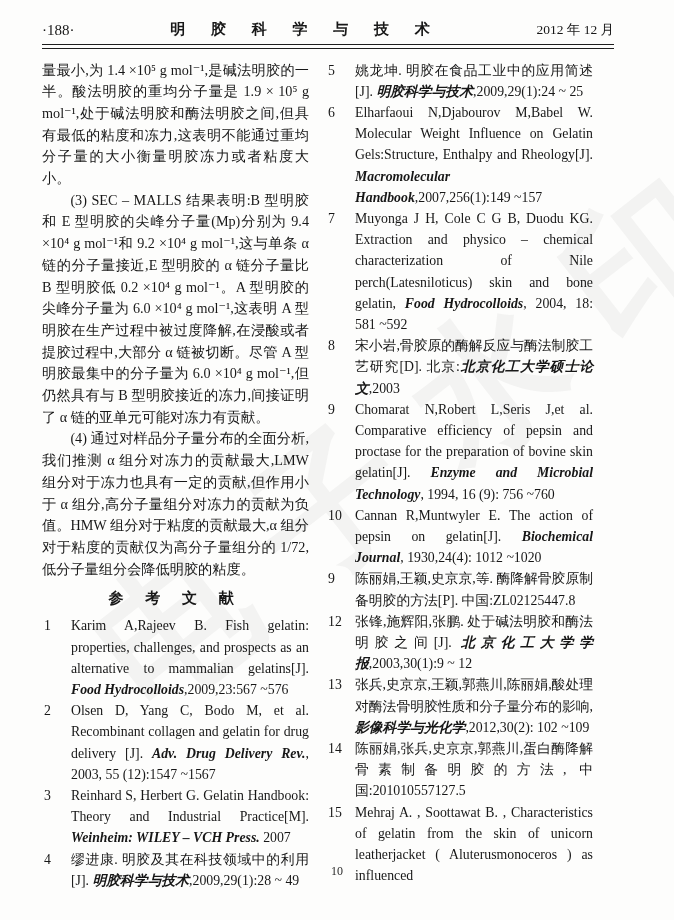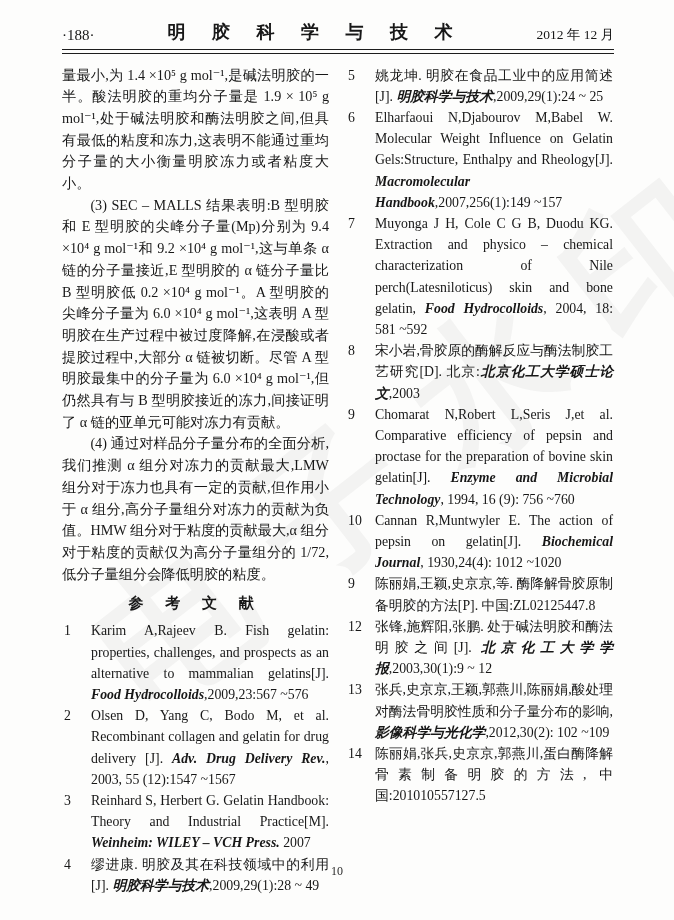--- a/index.html
+++ b/index.html
@@ -3,23 +3,23 @@
 <meta charset="utf-8">
 <style>
   html,body{margin:0;padding:0;}
   body{
     width:674px;height:920px;
     background:#fdfdfc;
     position:relative;overflow:hidden;
     font-family:"Liberation Serif","DejaVu Serif",serif;
     color:#171717;
   }
-  .page{position:absolute;inset:0;padding:20px 60px 0 62px;box-sizing:border-box;}
+  .page{position:absolute;inset:0;padding:20px 60px 0 42px;box-sizing:border-box;}
   .hdr{display:flex;justify-content:space-between;align-items:flex-end;font-size:14px;}
-  .hdr .jt{letter-spacing:11px;font-size:18px;font-weight:bold;}
+  .hdr .jt{letter-spacing:11px;font-size:15px;font-weight:bold;}
   .hdr .pm{font-size:15px;}
   .hdr .dt{font-size:13.5px;text-align:right;}
   .rule{margin-top:5px;height:2.5px;border-top:1.6px solid #1d1d1d;border-bottom:1px solid #1d1d1d;}
   .columns{display:flex;gap:17px;margin-top:11px;}
   .col{width:267px;}
   .para{font-size:14.2px;line-height:21.7px;text-align:justify;}
   .para.indent{text-indent:2em;}
   .refs-heading{font-weight:bold;text-align:center;letter-spacing:9px;font-size:15px;margin:9px 0 7px 0;}
   .ref{display:flex;font-size:13.8px;line-height:21.2px;margin:0;}
   .ref-num{width:29px;flex:none;padding-left:2px;box-sizing:border-box;}
@@ -111,20 +111,24 @@
             <div class="ref-body"><span>张锋,施辉阳,张鹏. 处于碱法明胶和酶法明胶之间[J]. </span><span class="it">北京化工大学学报</span><span>,2003,30(1):9 ~ 12</span></div>
           </div>
           <div class="ref">
             <span class="ref-num">13</span>
             <div class="ref-body"><span>张兵,史京京,王颖,郭燕川,陈丽娟,酸处理对酶法骨明胶性质和分子量分布的影响,</span><span class="it">影像科学与光化学</span><span>,2012,30(2): 102 ~109</span></div>
           </div>
           <div class="ref">
             <span class="ref-num">14</span>
             <div class="ref-body"><span>陈丽娟,张兵,史京京,郭燕川,蛋白酶降解骨素制备明胶的方法, 中国:201010557127.5</span></div>
           </div>
+          <div class="ref">
+            <span class="ref-num">15</span>
+            <div class="ref-body"><span>Mehraj A. , Soottawat B. , Characteristics of gelatin from the skin of unicorn leatherjacket ( Aluterusmonoceros ) as influenced</span></div>
+          </div>
         </div>
     </div>
   </div>
 
   <div class="footer">
     <span>10</span>
   </div>
 
 </div>
 

